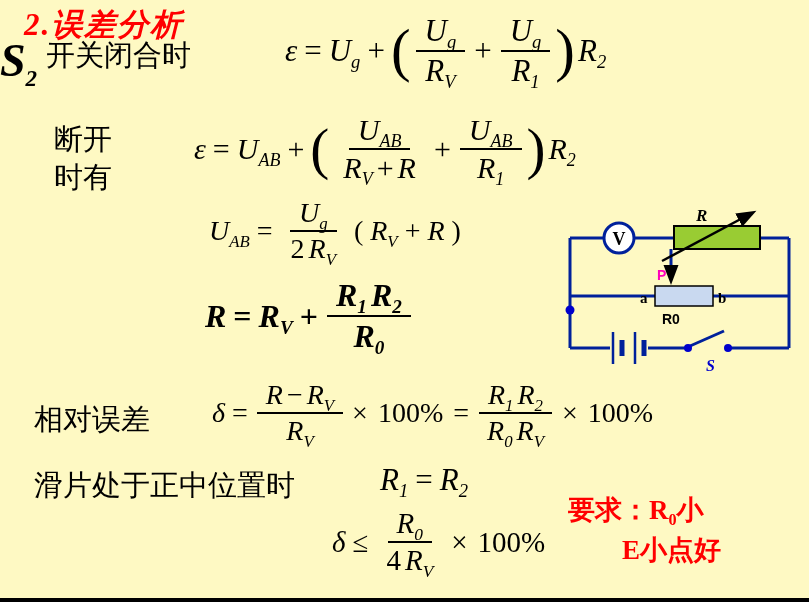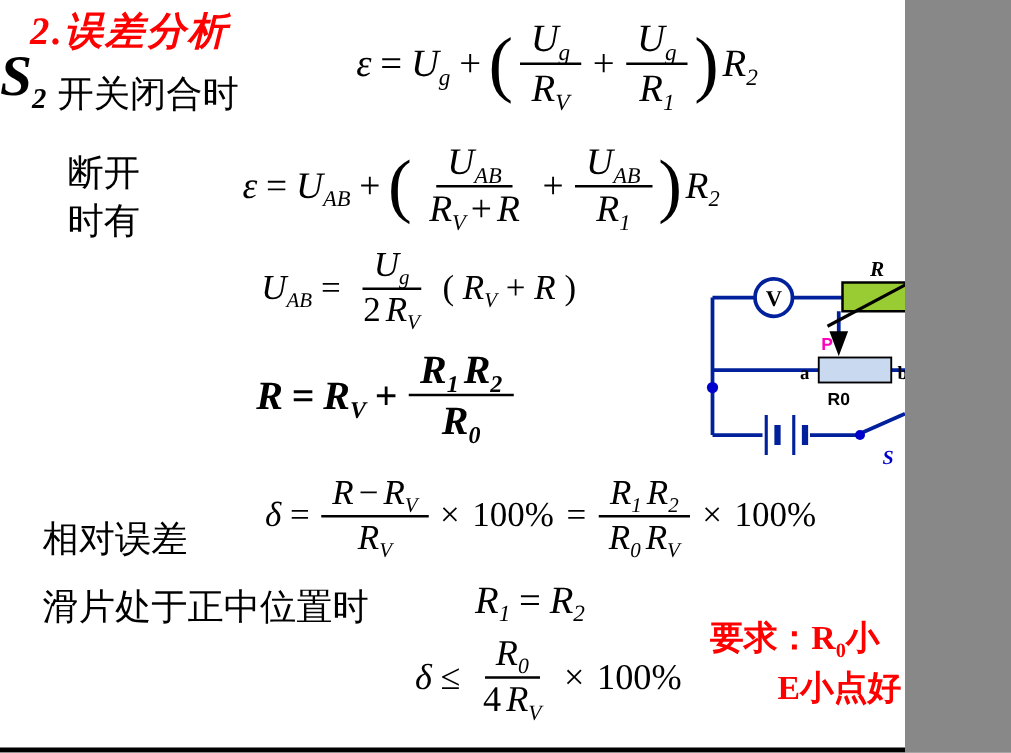--- a/index.html
+++ b/index.html
@@ -1,19 +1,19 @@
 <!DOCTYPE html>
 <html><head>
 <meta charset="utf-8">
 <style>
   * { margin:0; padding:0; box-sizing:border-box; }
   html,body { background:#888; }
   body { width:809px; height:602px; font-family:"Liberation Sans","DejaVu Sans",sans-serif; }
   .slide {
-    position:relative; width:724px; height:602px; background:#ffffff;
+    position:relative; width:809px; height:602px; background:#fef9c3;
     overflow:hidden; border-bottom:4px solid #000;
   }
   .title {
     position:absolute; left:24px; top:4px;
     font-family:"Liberation Serif","DejaVu Serif",serif;
     font-size:31px; font-weight:bold; font-style:italic;
     color:#ff0000; letter-spacing:2px;
   }
   .s2 {
     position:absolute; left:0; top:34px;
@@ -56,21 +56,21 @@
   .s-label  { font:italic bold 16px "Liberation Serif",serif; fill:#0000cc; }
 </style>
 </head>
 <body>
 
 <div class="slide">
 
   <div class="title">2.误差分析</div>
 
   <div class="s2"><span>S</span><sub>2</sub></div>
-  <div class="cn" style="left:46px; top:56px;">开关闭合时</div>
+  <div class="cn" style="left:46px; top:36px;">开关闭合时</div>
 
   <div class="formula" style="left:283px; top:12px; font-size:31px;">
       <span class="mv">ε</span>
       <span class="mo">=</span>
       <span class="mv">U<sub>g</sub></span>
       <span class="mo">+</span>
       <span class="mo big">(</span>
       <span class="mfrac">
         <span class="mnum">
           <span class="mv">U<sub>g</sub></span>
@@ -202,21 +202,21 @@
     <rect x="95" y="78" width="58" height="20" fill="#c9d9f0" stroke="#000" stroke-width="1.5"></rect>
     <line x1="111" y1="62" x2="111" y2="72" stroke="#000" stroke-width="2.5" marker-end="url(#arr)"></line>
     <text x="97" y="72" class="p-label">P</text>
     <text x="80" y="95" class="ab-label">a</text>
     <text x="158" y="95" class="ab-label">b</text>
     <text x="102" y="116" class="r0-label">R0</text>
 
     <circle cx="10" cy="102" r="4.5" fill="#0000cc"></circle>
   </svg>
 
-  <div class="cn" style="left:34px; top:412px;">相对误差</div>
+  <div class="cn" style="left:34px; top:400px;">相对误差</div>
   <div class="formula" style="left:210px; top:378px; font-size:28px;">
       <span class="mv">δ</span>
       <span class="mo">=</span>
       <span class="mfrac">
         <span class="mnum">
           <span class="mv">R</span>
           <span class="mo">−</span>
           <span class="mv">R<sub>V</sub></span>
         </span>
         <span class="mden">

